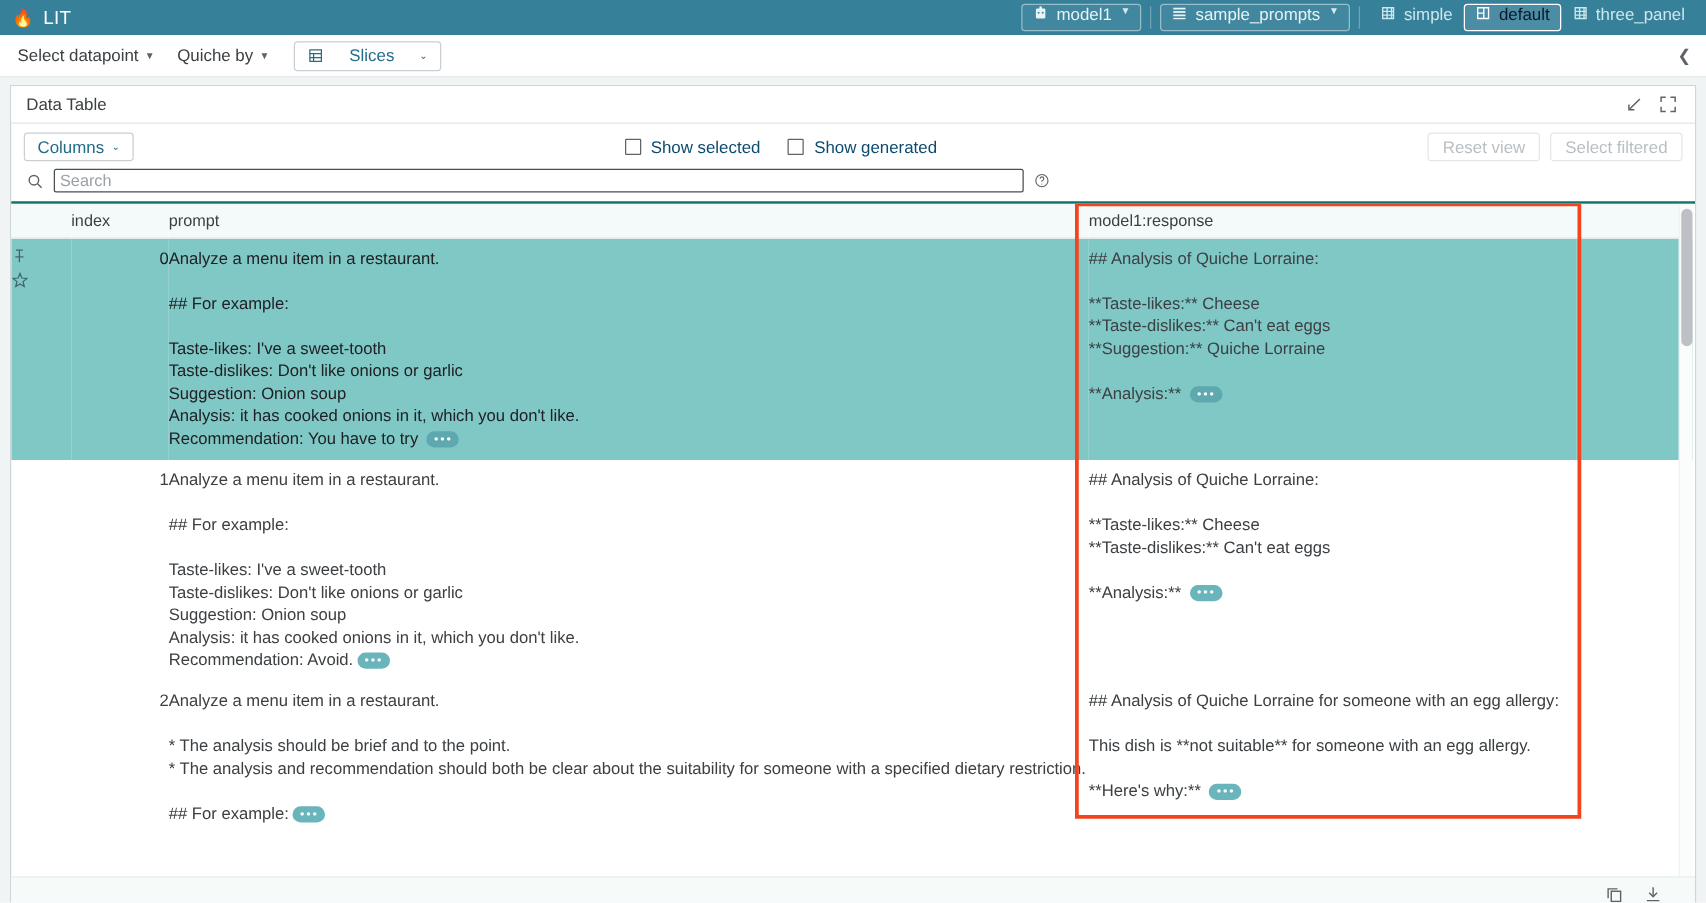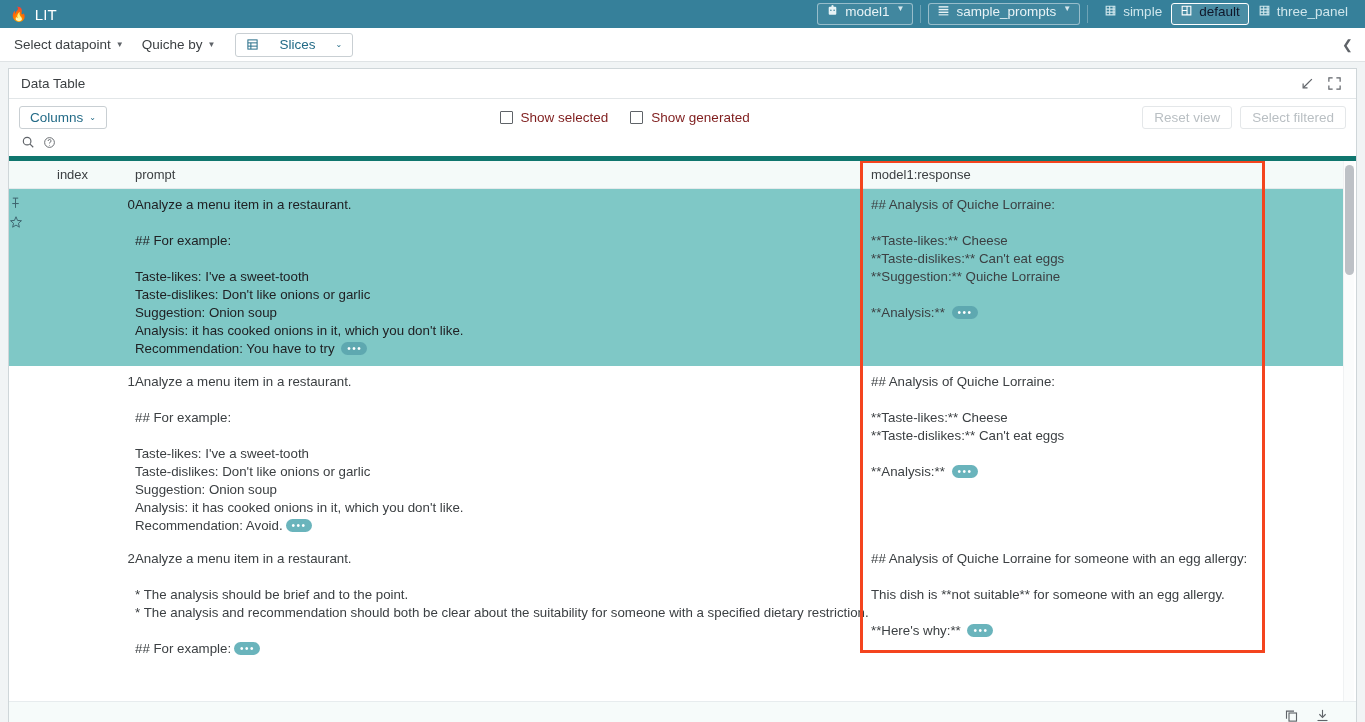--- a/index.html
+++ b/index.html
@@ -108,21 +108,21 @@
   }
   .columns-btn {
     display: flex; align-items: center; gap: 6px;
     border: 1px solid #c9cfd3; border-radius: 3px;
     height: 23px; padding: 0 10px;
     font-size: 13.5px; color: #236b87; background: #fff;
   }
   .columns-btn .caret { font-size: 8px; }
   .ctl-spacer { flex: 1 1 auto; }
   .chkgroup { display: flex; align-items: center; gap: 22px; }
-  .chkitem { display: flex; align-items: center; gap: 8px; font-size: 13.5px; color: #7f1d1d; }
+  .chkitem { display: flex; align-items: center; gap: 8px; font-size: 13.5px; color: #0c4a6e; }
   .chkbox {
     width: 13px; height: 13px;
     border: 1.6px solid #5f6368; border-radius: 1px;
     background: #fff;
   }
   .ghost-btns { display: flex; align-items: center; gap: 8px; }
   .ghost-btn {
     border: 1px solid #e4e7e9; border-radius: 3px;
     height: 23px; padding: 0 11px;
     font-size: 13.5px; color: #b9bfc3; background: #fff;
@@ -146,21 +146,21 @@
     background: #fff;
   }
   .search-input::placeholder { color: #9aa0a6; }
   .help-icon { color: #5f6368; line-height: 0; }
 
   
   .table-wrap {
     position: relative;
     flex: 1 1 auto;
     overflow: hidden;
-    border-top: 5px solid #0f766e;
+    border-top: 2px solid #0f766e;
   }
   table.dt {
     width: 1345px;
     border-collapse: collapse;
     table-layout: fixed;
   }
   table.dt thead th {
     background: #f4faf9;
     font-size: 13px; font-weight: 400; color: #3c4043;
     text-align: left;
@@ -402,20 +402,21 @@
     </div>
   </div>
 
   <div class="searchrow">
     <span class="search-icon">
       <svg width="14" height="14" viewBox="0 0 24 24" fill="none" stroke="#5f6368" stroke-width="2">
         <circle cx="10.5" cy="10.5" r="6.5"></circle>
           <line x1="15.5" y1="15.5" x2="21" y2="21"></line>
       </svg>
     </span>
+    <input class="search-input" type="text" placeholder="Search" style="">
     <span class="help-icon">
       <svg width="13" height="13" viewBox="0 0 24 24" fill="none" stroke="#5f6368" stroke-width="1.7">
         <circle cx="12" cy="12" r="9"></circle>
         <path d="M9.4 9.2a2.7 2.7 0 1 1 3.4 2.6c-.6.2-.8.7-.8 1.3v.6"></path>
         <circle cx="12" cy="17" r=".9" fill="#5f6368" stroke="none"></circle>
       </svg>
     </span>
   </div>
 
   <div class="table-wrap">

